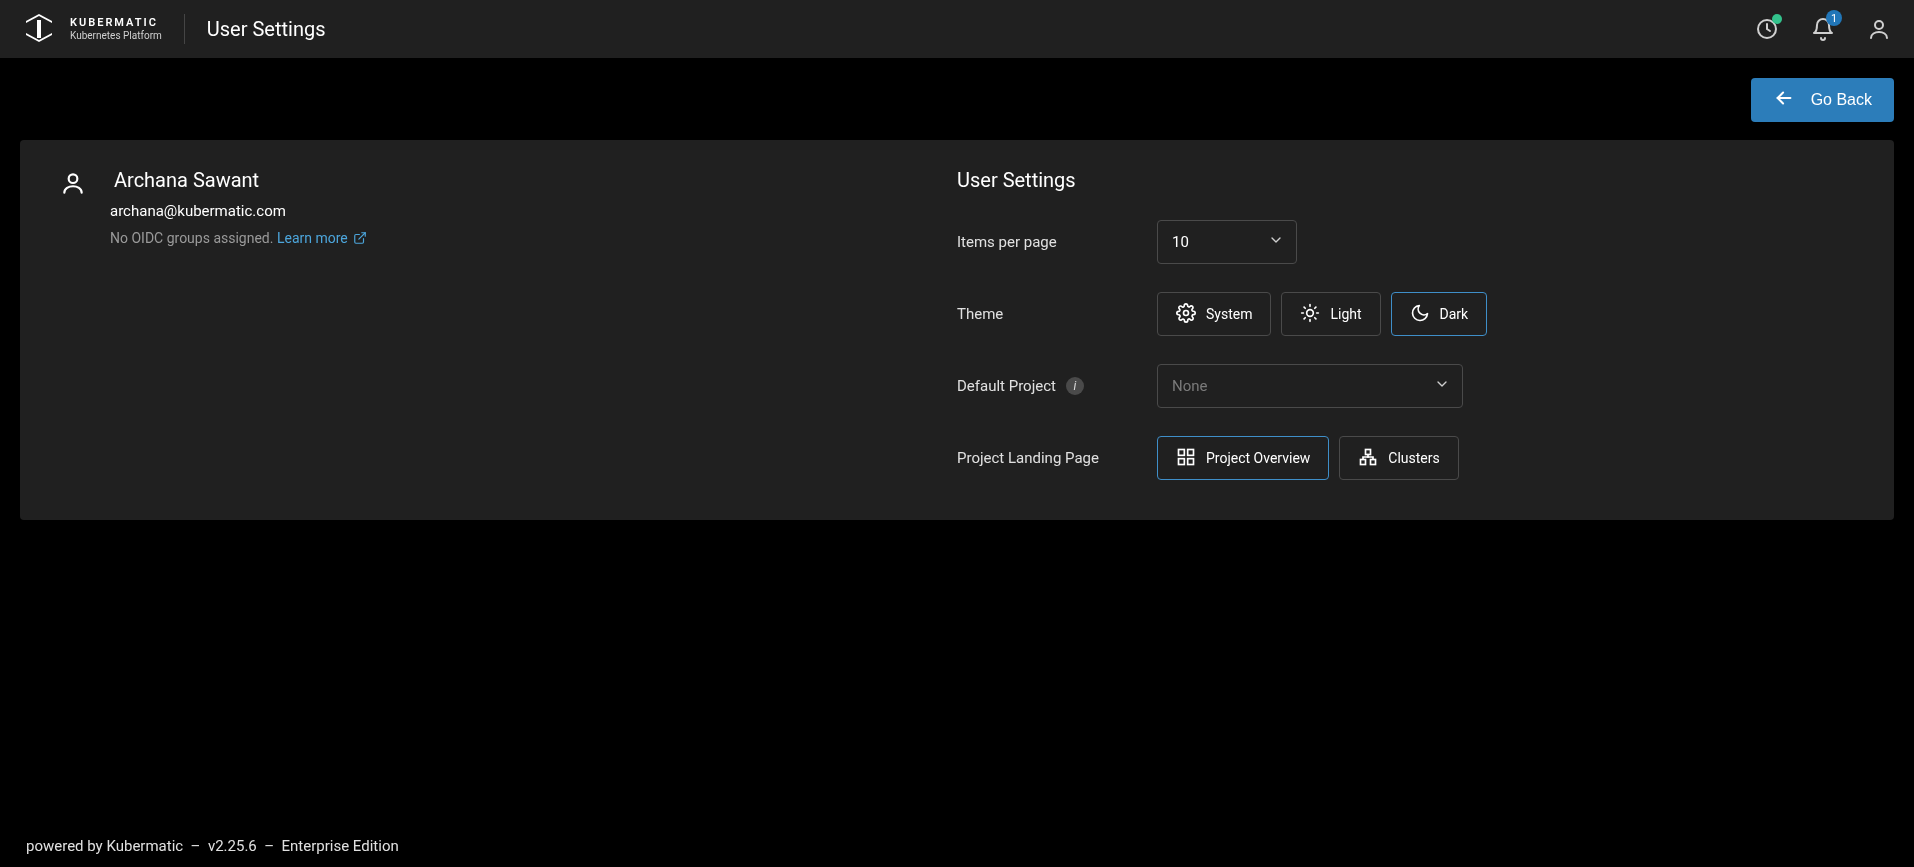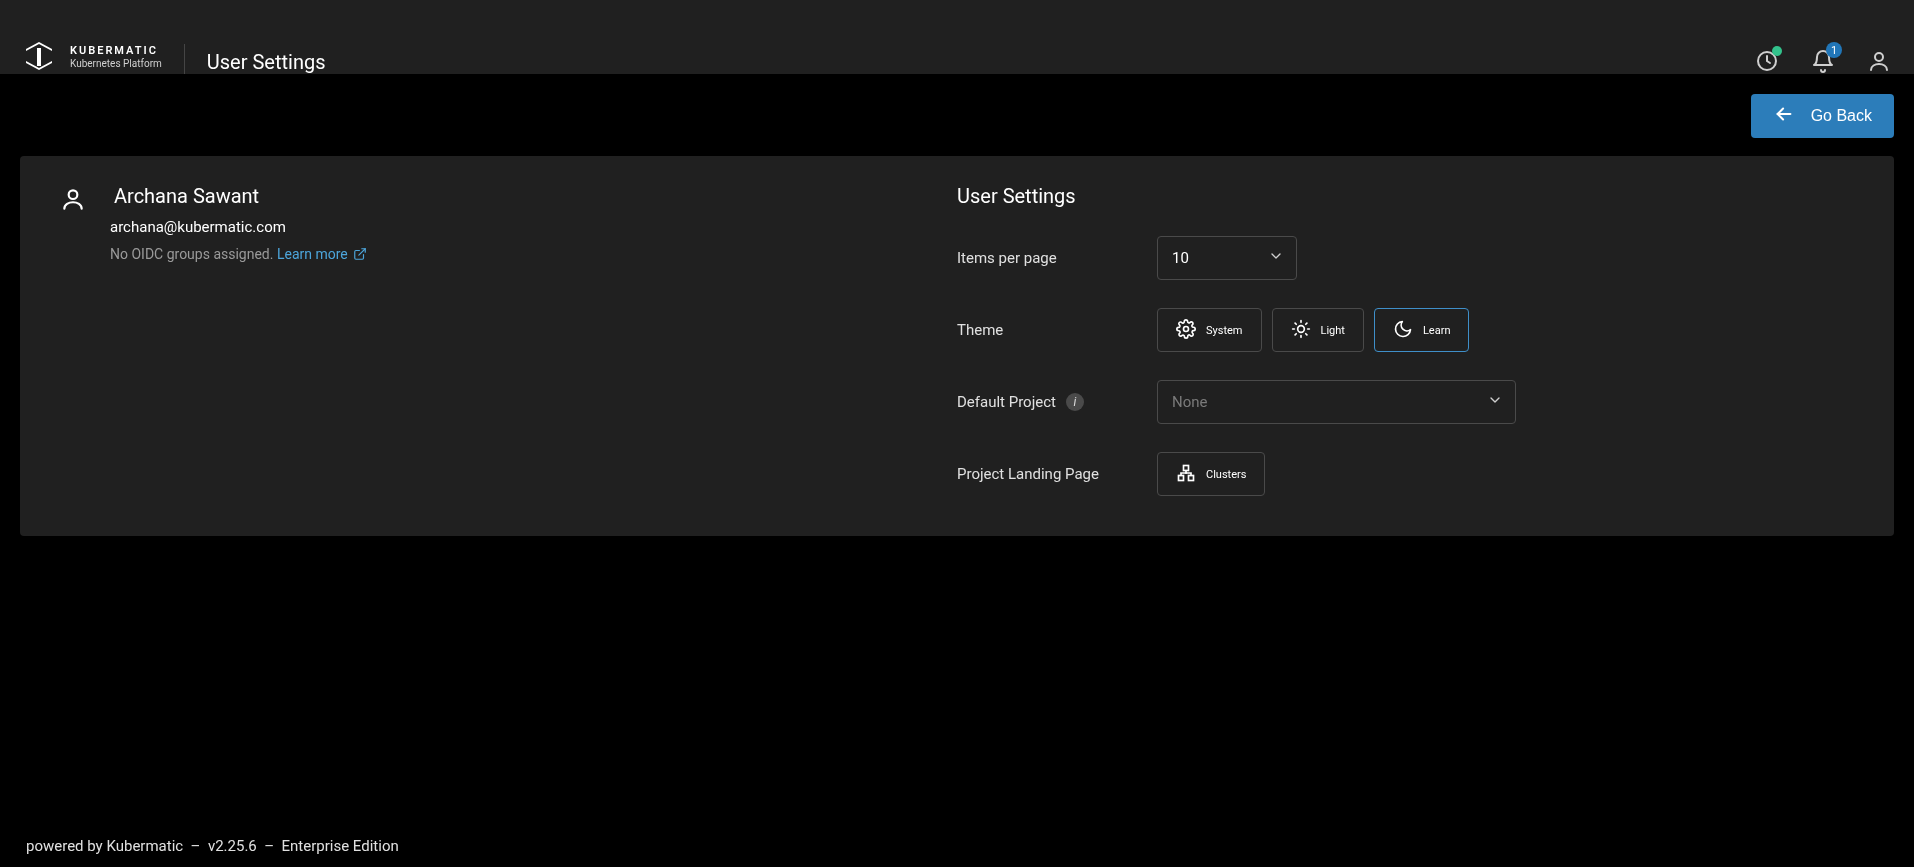--- a/index.html
+++ b/index.html
@@ -21,23 +21,23 @@
 body {
   background: var(--bg);
   color: var(--text);
   font-family: -apple-system, BlinkMacSystemFont, "Segoe UI", Roboto, "Helvetica Neue", Arial, sans-serif;
   font-size: 15px;
   min-height: 867px;
   position: relative;
 }
 
 .header {
-  height: 74px;
+  height: 58px;
   background: var(--header-bg);
-  display:flex; align-items:flex-end;
+  display:flex; align-items:center;
   padding: 0 22px 0 22px;
 }
 .logo { display:flex; align-items:center; gap:14px; }
 .logo-mark { width:34px; height:34px; display:flex; align-items:center; justify-content:center; }
 .logo-txt { display:flex; flex-direction:column; line-height:1.1; }
 .logo-txt .line1 { font-size:11px; letter-spacing:2px; font-weight:600; color:#fff; }
 .logo-txt .line2 { font-size:10px; color:#d0d0d0; }
 .vsep { width:1px; height:30px; background:#454545; margin: 0 22px; }
 .page-title { font-size:20px; font-weight:400; color:#fff; }
 .header-right { margin-left:auto; display:flex; align-items:center; gap:30px; }
@@ -73,28 +73,28 @@
 .right-col h3 { margin:0 0 28px 0; font-size:20px; font-weight:400; }
 .form-row { display:flex; margin-bottom:28px; }
 .form-label { width:200px; color:#e0e0e0; font-size:15px; display:flex; align-items:center; gap:10px; }
 .info-dot { width:18px; height:18px; border-radius:50%; background:#4a4a4a; color:#ddd; display:inline-flex; align-items:center; justify-content:center; font-size:12px; font-style:italic; }
 .select {
   border:1px solid var(--surface-border); background:transparent; color:#fff;
   height:44px; border-radius:4px; padding:0 40px 0 14px;
   display:flex; align-items:center; cursor:pointer; position:relative; font-size:15px;
 }
 .select.sm { width:140px; }
-.select.lg { width:359px; }
+.select.lg { width:306px; }
 .select .placeholder { color:#7a7a7a; }
 .select .chevron { position:absolute; right:12px; top:50%; transform:translateY(-50%); }
 .toggle-group { display:flex; gap:10px; }
 .toggle {
   border:1px solid var(--surface-border); background:transparent; color:#fff;
   height:44px; border-radius:4px; padding:0 18px;
-  display:flex; align-items:center; gap:10px; cursor:pointer; font-size:11px;
+  display:flex; align-items:center; gap:10px; cursor:pointer; font-size:14px;
 }
 .toggle.selected { border-color: var(--accent-border); }
 
 .footer {
   position:absolute; left:0; right:0; bottom:12px;
   padding: 0 26px; color:#e0e0e0; font-size:15px;
 }
 </style>
 </head>
 <body>
@@ -218,21 +218,21 @@
                 <line x1="20" y1="12" x2="22" y2="12"></line>
                 <line x1="4.9" y1="19.1" x2="6.3" y2="17.7"></line>
                 <line x1="17.7" y1="6.3" x2="19.1" y2="4.9"></line>
               </svg></span>
           <span>Light</span>
         </div>
         <div class="toggle selected">
           <span><svg width="20" height="20" viewBox="0 0 24 24" fill="none" stroke="#fff" stroke-width="2" stroke-linecap="round" stroke-linejoin="round">
                 <path d="M21 12.8A9 9 0 1 1 11.2 3a7 7 0 0 0 9.8 9.8z"></path>
               </svg></span>
-          <span>Learn</span>
+          <span>Dark</span>
         </div>
       </div>
     </div>
 
     <div class="form-row">
       <div class="form-label">
         <span>Default Project</span>
         <span class="info-dot">i</span>
       </div>
       <div class="select lg">
@@ -241,20 +241,29 @@
           <svg width="16" height="16" viewBox="0 0 24 24" fill="none" stroke="#cfcfcf" stroke-width="2" stroke-linecap="round" stroke-linejoin="round">
               <polyline points="6 9 12 15 18 9"></polyline>
             </svg>
         </span>
       </div>
     </div>
 
     <div class="form-row" style="margin-bottom:0">
       <div class="form-label">Project Landing Page</div>
       <div class="toggle-group">
+        <div class="toggle selected">
+          <span><svg width="20" height="20" viewBox="0 0 24 24" fill="none" stroke="#fff" stroke-width="2">
+                <rect x="3" y="3" width="7" height="7"></rect>
+                <rect x="14" y="3" width="7" height="7"></rect>
+                <rect x="3" y="14" width="7" height="7"></rect>
+                <rect x="14" y="14" width="7" height="7"></rect>
+              </svg></span>
+          <span>Project Overview</span>
+        </div>
         <div class="toggle">
           <span><svg width="20" height="20" viewBox="0 0 24 24" fill="none" stroke="#fff" stroke-width="2" stroke-linecap="round">
                 <rect x="9" y="3" width="6" height="6"></rect>
                 <rect x="3" y="15" width="6" height="6"></rect>
                 <rect x="15" y="15" width="6" height="6"></rect>
                 <path d="M12 9v3"></path>
                 <path d="M12 12H6v3"></path>
                 <path d="M12 12h6v3"></path>
               </svg></span>
           <span>Clusters</span>

